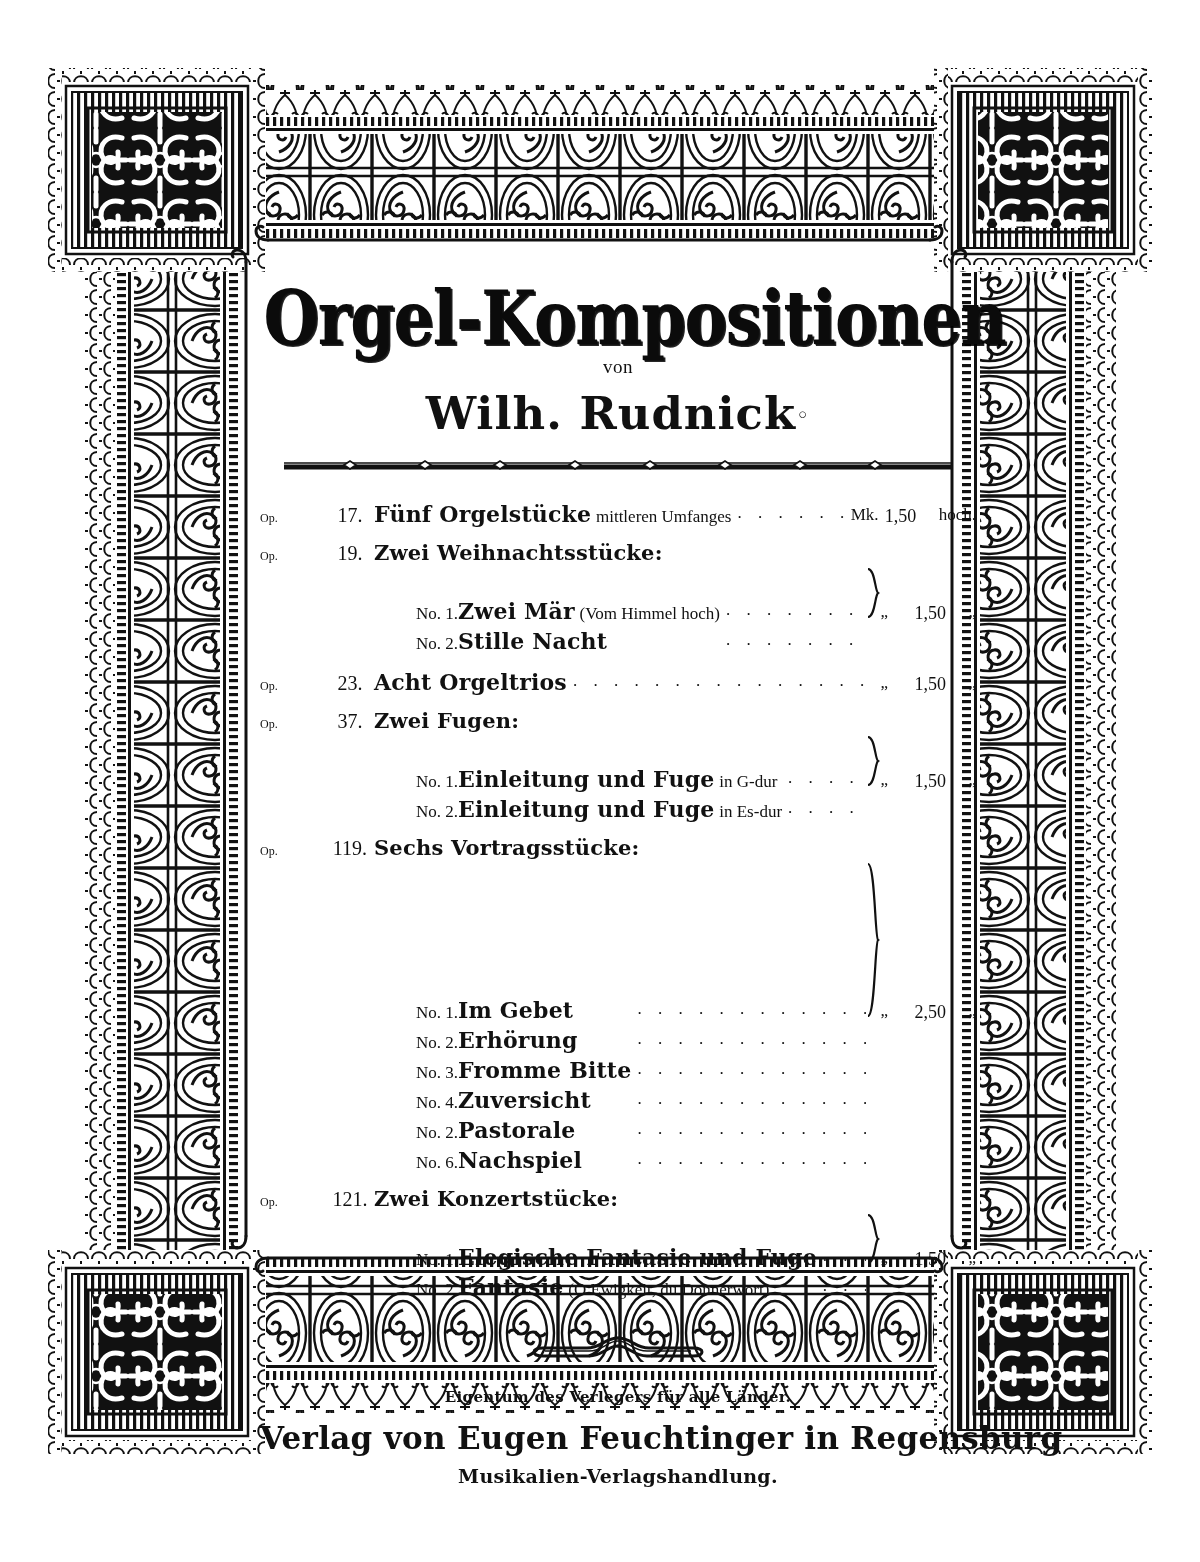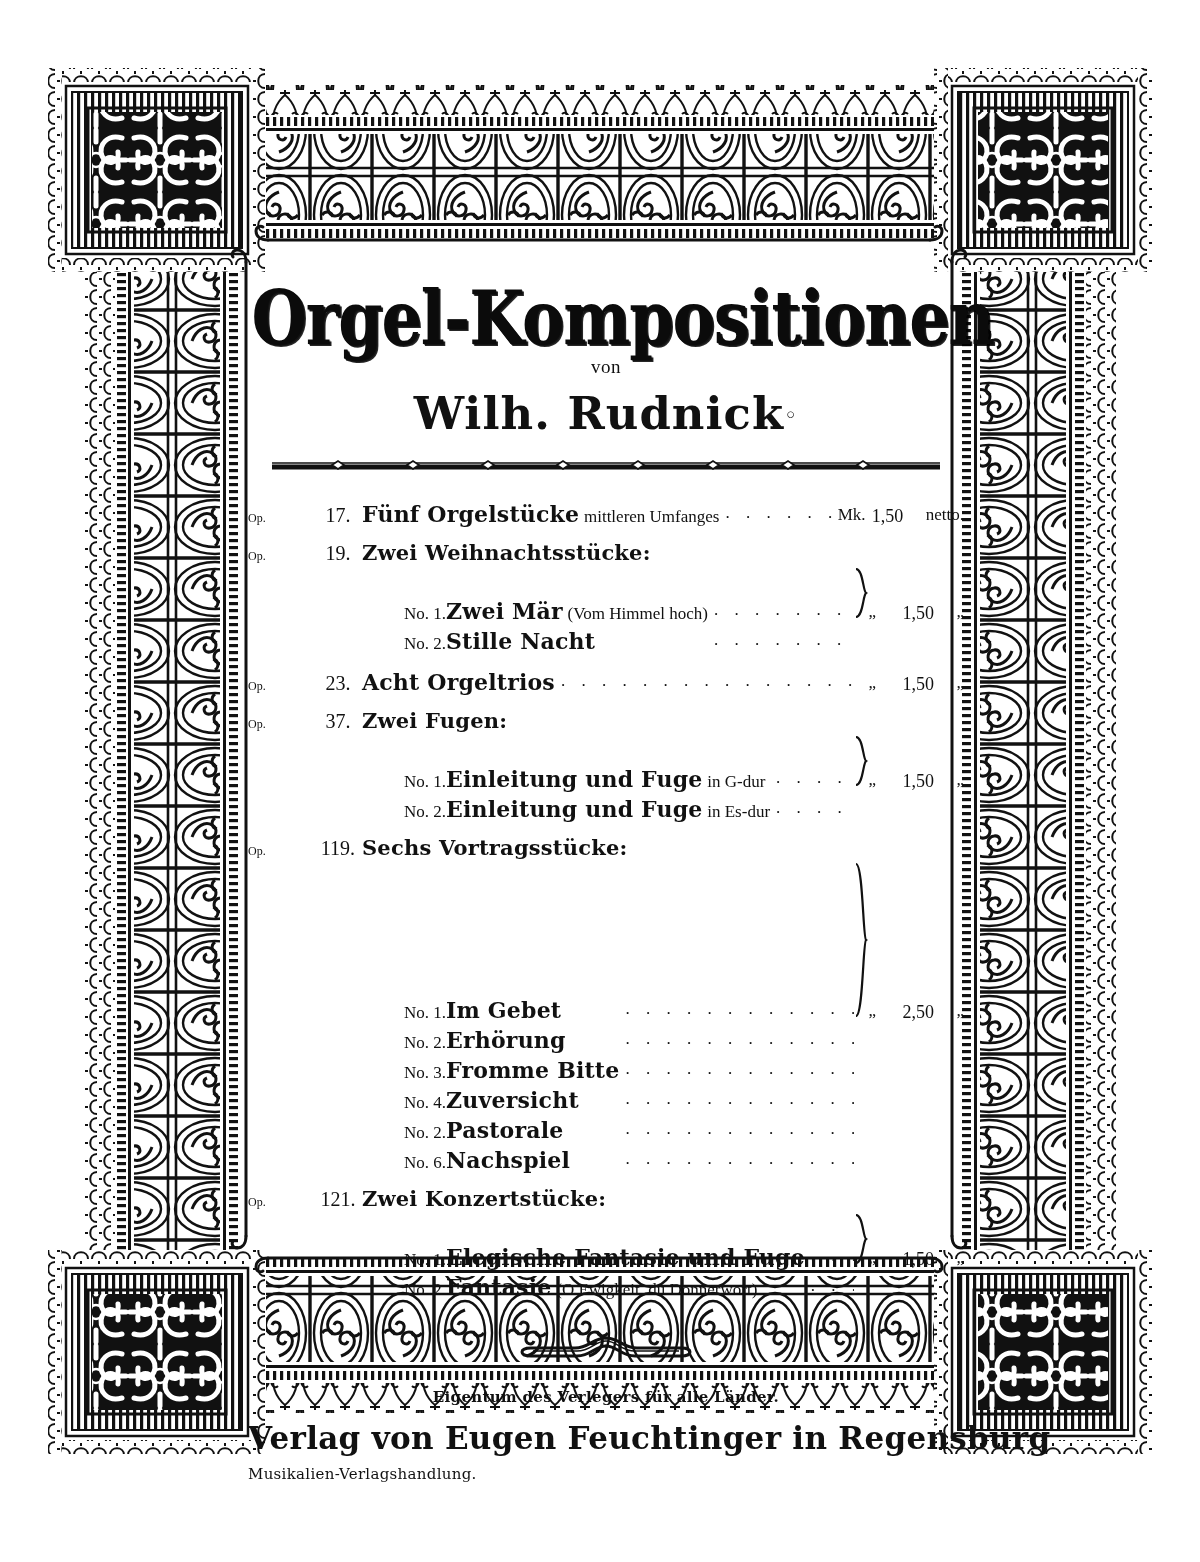--- a/index.html
+++ b/index.html
@@ -12,21 +12,21 @@
     overflow:hidden;
   }
   
   #page{position:absolute;inset:0;}
   .frame-svg{position:absolute;left:0;top:0;width:1200px;height:1562px;}
 
   
   #content{
     position:absolute;
     left:248px; top:258px;
-    width:716px; height:1000px;
+    width:716px; height:1000px;padding-left:12px;
   }
 
   
   .title-wrap{text-align:center;margin-top:22px;}
   .main-title{
     font-family:"DejaVu Serif",serif;
     font-weight:bold;
     font-size:64px;
     letter-spacing:-1px;
     line-height:1;
@@ -157,24 +157,24 @@
   .imprint{
     text-align:center;
     font-family:"DejaVu Serif",serif;
     font-weight:bold;
     font-size:31px;
     margin-top:14px;
     letter-spacing:.3px;
     white-space:nowrap;
   }
   .imprint-sub{
-    text-align:left;
+    text-align:center;
     font-family:"DejaVu Serif",serif;
-    font-weight:normal;
-    font-size:15px;
+    font-weight:bold;
+    font-size:19px;
     margin-top:9px;
     letter-spacing:.3px;
   }
 </style>
 </head>
 <body>
 
 <div id="page">
 
   <svg class="frame-svg" viewBox="0 0 1200 1562">
@@ -408,21 +408,21 @@
             <td class="c-num">17.</td>
             <td class="c-body">
               <table class="subtable">
                 <tbody>
                   <tr>
                     <td class="s-title" style="padding-left:0!important"><span class="fraktur">Fünf Orgelstücke</span> <span class="roman">mittleren Umfanges</span></td>
                     <td class="s-leader">
                       <span class="leader"></span>
                     </td>
                     <td class="s-brace"></td>
-                    <td class="s-price"><span class="price"><span class="pre ditto">Mk.</span><span class="amt">1,50</span><span class="post ditto">netto.</span></span></td>
+                    <td class="s-price"><span class="price"><span class="pre ditto">Mk.</span><span class="amt">1,50</span><span class="post ditto">hoch.</span></span></td>
                   </tr>
                 </tbody>
               </table>
             </td>
           </tr>
           <tr class="op-row">
             <td class="c-op">Op.</td>
             <td class="c-num">19.</td>
             <td class="c-body">
               <div><span class="fraktur">Zwei Weihnachtsstücke:</span></div>

